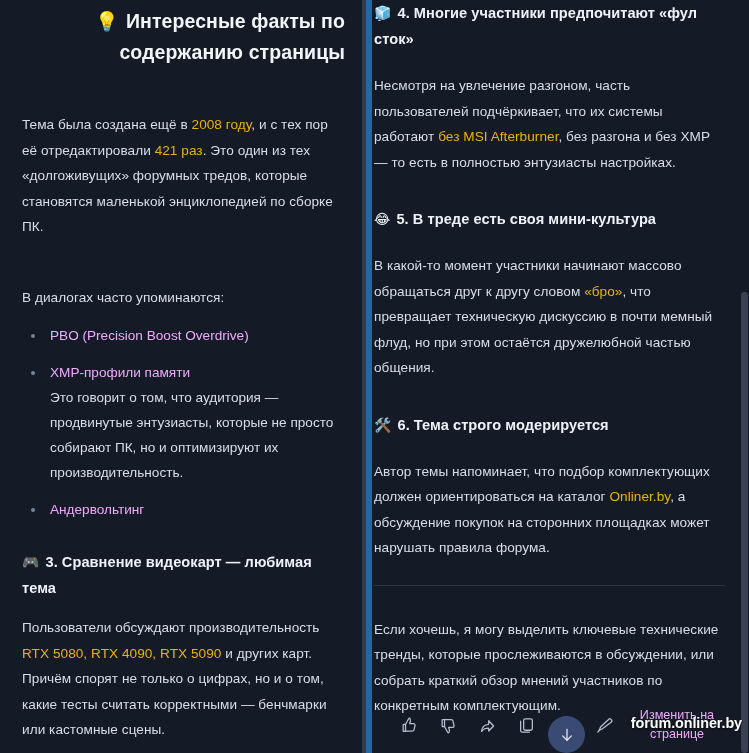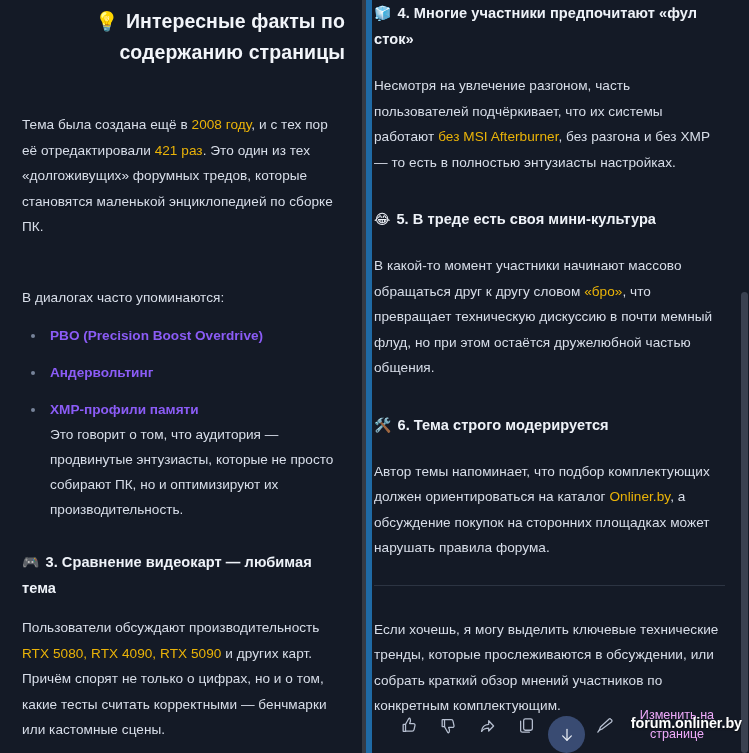--- a/index.html
+++ b/index.html
@@ -133,21 +133,21 @@
   ul.bullets > li::before {
     content: "";
     position: absolute;
     left: 9px;
     top: 10px;
     width: 4px;
     height: 4px;
     border-radius: 50%;
     background: #77839a;
   }
-  ul.bullets > li .term { font-weight: bold; color: #8b5cf6; }
+  ul.bullets > li .term { font-weight: normal; color: #f0abfc; }
   ul.bullets > li .sub  { display: block; font-weight: normal; color: #d8dee9; line-height: 25px; }
 
   .hr {
     height: 1px;
     background: #2c3442;
     margin: 24px 0 0 0;
   }
 
   
   .actionbar {
@@ -236,25 +236,25 @@
       <div class="spacer-lg"></div>
 
       <div class="spacer-sm"></div>
       <div class="para">В диалогах часто упоминаются:</div>
       <div class="spacer-sm"></div>
       <ul class="bullets">
         <li>
           <span class="term">PBO (Precision Boost Overdrive)</span>
         </li>
         <li>
-          <span class="term">Андервольтинг</span>
+          <span class="term">XMP-профили памяти</span>
+          <span class="sub">Это говорит о том, что аудитория — продвинутые энтузиасты, которые не просто собирают ПК, но и оптимизируют их производительность.</span>
         </li>
         <li>
-          <span class="term">XMP-профили памяти</span>
-          <span class="sub">Это говорит о том, что аудитория — продвинутые энтузиасты, которые не просто собирают ПК, но и оптимизируют их производительность.</span>
+          <span class="term">Андервольтинг</span>
         </li>
       </ul>
 
       <div class="spacer-sm"></div>
 
       <div class="h-sec">
         <span class="emoji">🎮</span><span>3. Сравнение видеокарт — любимая тема</span>
       </div>
       <div class="spacer-sm"></div>
       <div class="para">

